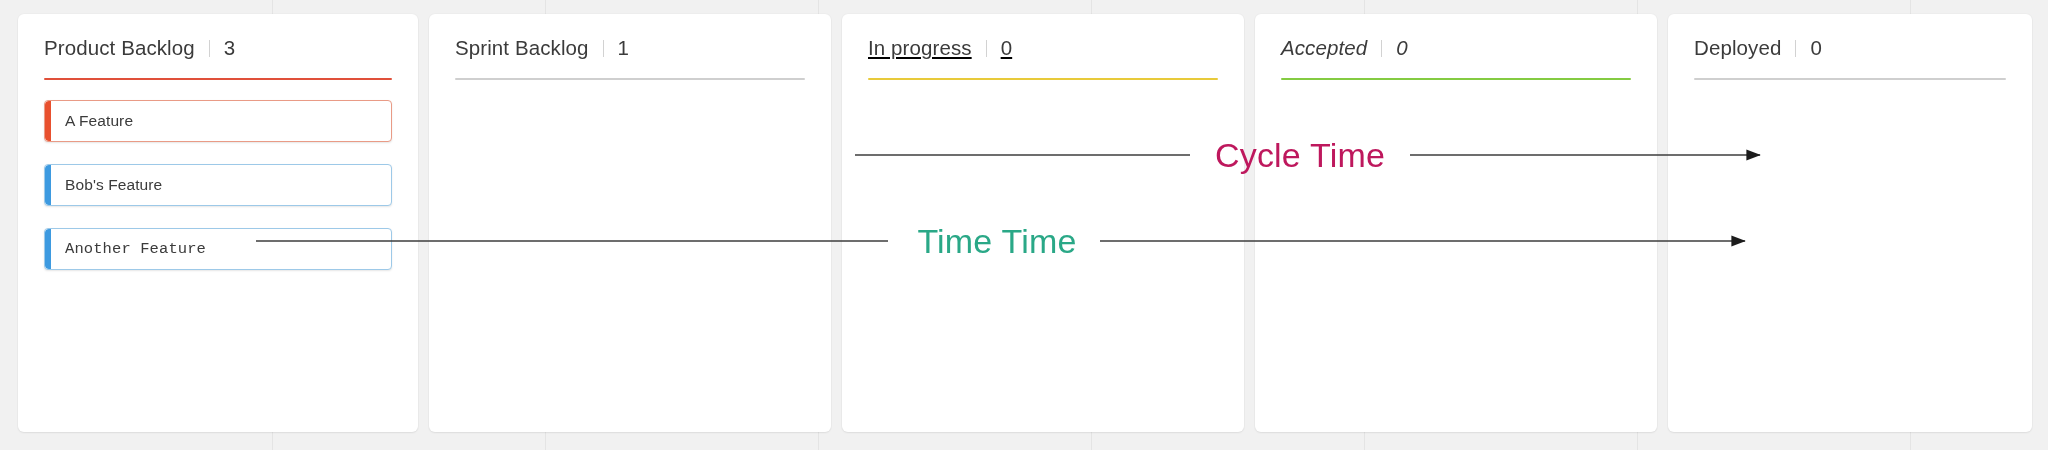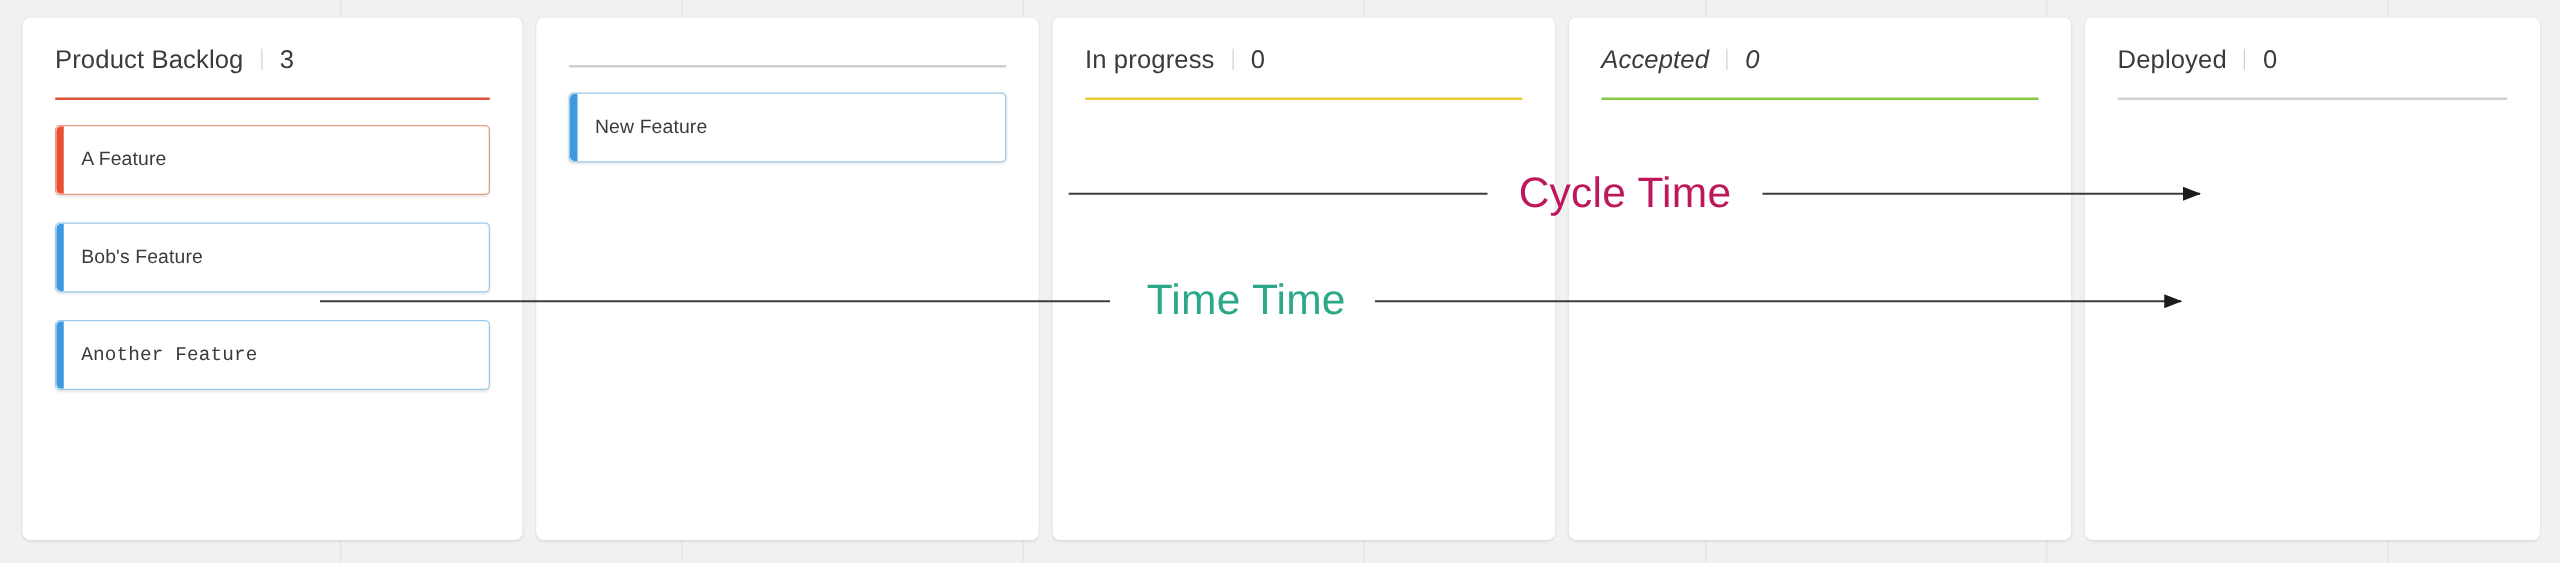--- a/index.html
+++ b/index.html
@@ -49,21 +49,21 @@
     border-radius: 6px;
     height: 418px;
     box-sizing: border-box;
     padding: 22px 26px 0 26px;
     box-shadow: 0 1px 2px rgba(0,0,0,0.07), 0 0 0 1px rgba(0,0,0,0.015);
     position: relative;
     flex: 0 0 auto;
   }
   .column.c0 { width: 400px; }
   .column.c1 { width: 402px; }
-  .column.c2 { width: 402px; }
+  .column.c2 { width: 402px; text-decoration: underline; }
   .column.c3 { width: 402px; font-style: italic; }
   .column.c4 { width: 400px; flex: 1 1 auto; }
 
   .col-header {
     display: flex;
     align-items: baseline;
     font-size: 20.5px;
     color: #3b3b3b;
     letter-spacing: 0.1px;
     height: 26px;
@@ -86,21 +86,21 @@
     border-radius: 1px;
     width: 100%;
   }
 
   .cards {
     margin-top: 20px;
   }
 
   .card {
     position: relative;
-    height: 56px;
+    height: 42px;
     border-radius: 4px;
     background: #ffffff;
     box-sizing: border-box;
     display: flex;
     align-items: center;
     margin-bottom: 22px;
     padding-left: 20px;
     box-shadow: 0 1px 2px rgba(0,0,0,0.10);
     overflow: hidden;
   }
@@ -165,27 +165,26 @@
         <span class="card-title">Bob's Feature</span>
       </div>
       <div class="card" id="card-0-2" style="border: 1px solid rgb(157, 201, 232); font-family: Liberation Mono, monospace;">
         <span class="card-bar" style="background: rgb(61, 154, 224);"></span>
         <span class="card-title">Another Feature</span>
       </div>
     </div>
   </div>
 
   <div class="column c1">
+    <div class="col-header">
+      <span class="col-title">Sprint Backlog</span>
+      <span class="col-sep" title="|"></span>
+      <span class="col-count">1</span>
+    </div>
     <div class="col-rule" id="rule-1" style="background: rgb(207, 207, 207);"></div>
-    <div class="cards">
-      <div class="card" id="card-1-0" style="border: 1px solid rgb(157, 201, 232);">
-        <span class="card-bar" style="background: rgb(61, 154, 224);"></span>
-        <span class="card-title">New Feature</span>
-      </div>
-    </div>
   </div>
 
   <div class="column c2">
     <div class="col-header">
       <span class="col-title">In progress</span>
       <span class="col-sep" title="|"></span>
       <span class="col-count">0</span>
     </div>
     <div class="col-rule" id="rule-2" style="background: rgb(232, 202, 58);"></div>
     <div class="cards"></div>

